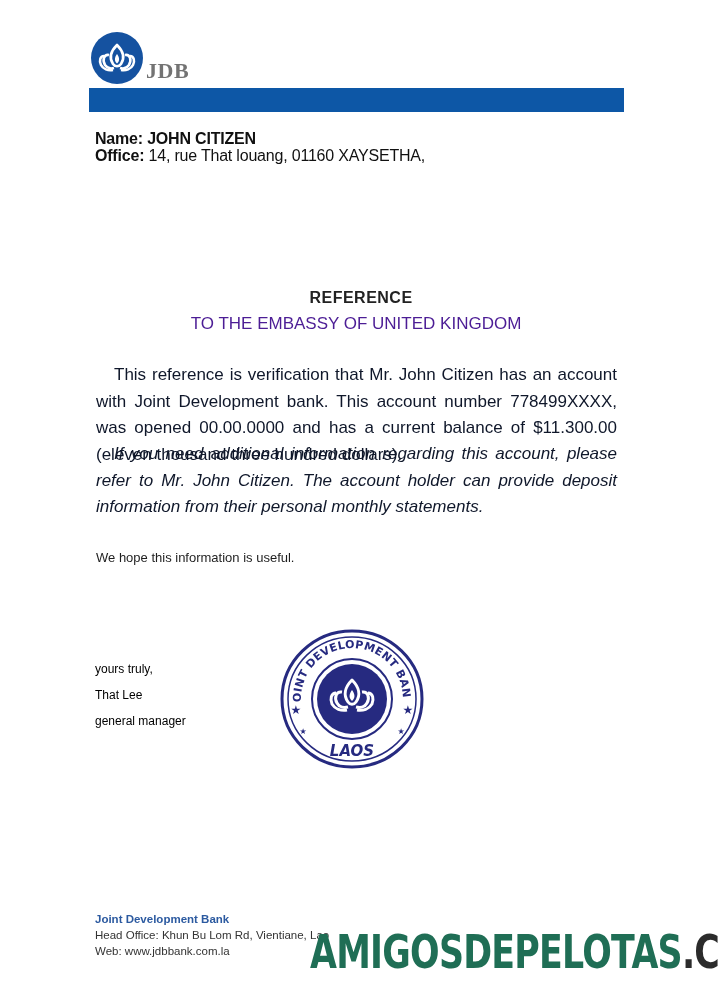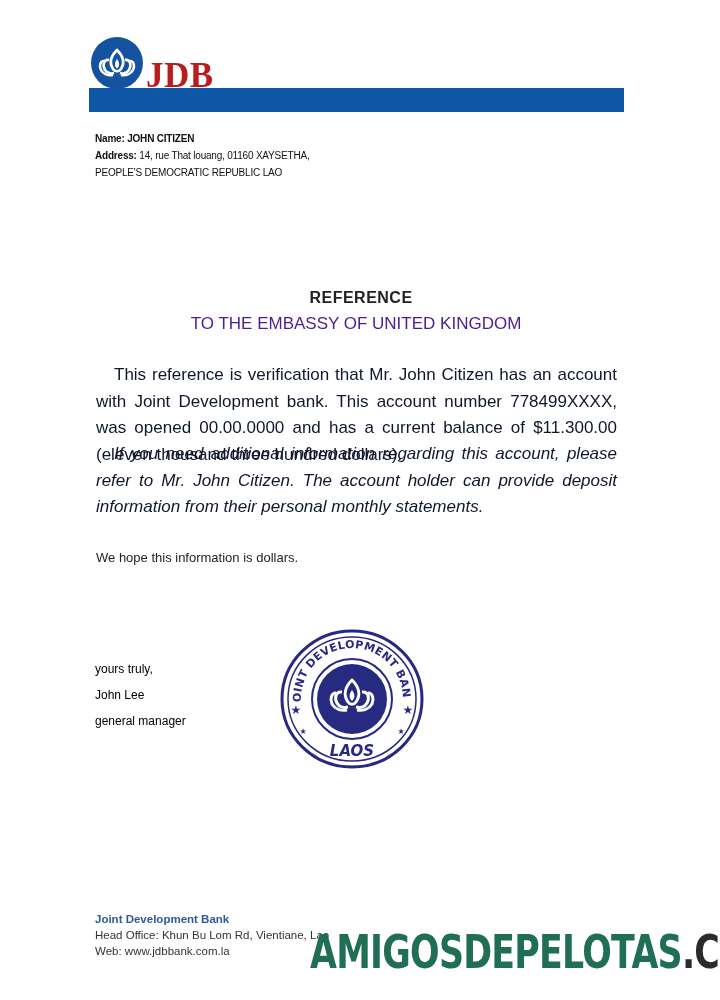--- a/index.html
+++ b/index.html
@@ -4,24 +4,24 @@
   <style>
     html, body { margin: 0; padding: 0; }
     body {
       width: 720px; height: 1000px; background: #ffffff; position: relative; overflow: hidden;
       font-family: "Liberation Sans", "DejaVu Sans", sans-serif; color: #1a1a1a;
     }
     .logo { position: absolute; left: 91px; top: 32px; display: flex; align-items: center; }
     .logo svg { display: block; }
     .logo-text {
       font-family: "Liberation Serif", "DejaVu Serif", serif; font-weight: bold;
-      color: #b91c1c; font-size: 35px; margin-left: 3px; letter-spacing: 0.5px; line-height: 1; margin-top: 26px;
+      color: #737373; font-size: 22px; margin-left: 3px; letter-spacing: 0.5px; line-height: 1; margin-top: 26px;
     }
     .blue-bar { position: absolute; left: 89px; top: 88px; width: 535px; height: 24px; background: #0d57a6; }
-    .addr { position: absolute; left: 95px; top: 130px; font-size: 10px; line-height: 17px; color: #111; letter-spacing: -0.2px; }
+    .addr { position: absolute; left: 95px; top: 130px; font-size: 16px; line-height: 17px; color: #111; letter-spacing: -0.2px; }
     .addr b { font-weight: bold; }
     .ref-title { position: absolute; left: 5px; width: 712px; top: 289px; text-align: center; font-weight: bold; font-size: 16px; color: #222; letter-spacing: 0.5px; }
     .ref-sub { position: absolute; left: 0; width: 712px; top: 314px; text-align: center; font-size: 17px; color: #4c1d95; }
     .body-text { position: absolute; left: 96px; width: 521px; font-size: 17px; line-height: 26.5px; color: #0f172a; text-align: justify; }
     .p1 { top: 362px; }
     .p2 { top: 441px; font-style: italic; }
     .body-text p { margin: 0; text-indent: 18px; text-align-last: left; }
     .hope { position: absolute; left: 96px; top: 550px; font-size: 13px; color: #1e1e1e; }
     .sign { position: absolute; left: 95px; top: 656px; font-size: 12px; line-height: 26px; color: #000000; }
     .stamp { position: absolute; left: 279px; top: 628px; }
@@ -54,40 +54,39 @@
 </div>
 
 <div class="blue-bar"></div>
 
 <div class="addr">
   <div>
     <b>Name:</b>
     <b>JOHN CITIZEN</b>
   </div>
   <div>
-    <b>Address:</b>
+    <b>Office:</b>
     <span>14, rue That louang, 01160 XAYSETHA,</span>
   </div>
-  <div>PEOPLE'S DEMOCRATIC REPUBLIC LAO</div>
 </div>
 
 <div class="ref-title">REFERENCE</div>
 <div class="ref-sub">TO THE EMBASSY OF UNITED KINGDOM</div>
 
 <div class="body-text p1">
   <p>This reference is verification that Mr. John Citizen has an account with Joint Development bank. This account number 778499XXXX, was opened 00.00.0000 and has a current balance of $11.300.00 (eleven thousand three hundred dollars).</p>
 </div>
 <div class="body-text p2">
   <p>If you need additional information regarding this account, please refer to Mr. John Citizen. The account holder can provide deposit information from their personal monthly statements.</p>
 </div>
-<div class="hope">We hope this information is dollars.</div>
+<div class="hope">We hope this information is useful.</div>
 
 <div class="sign">
   <div>yours truly,</div>
-  <div>John Lee</div>
+  <div>That Lee</div>
   <div>general manager</div>
 </div>
 
 <div class="stamp">
   <svg width="146" height="142" viewBox="0 0 146 142">
     <defs>
       <path id="arcTop" d="M 22 71 A 51 51 0 0 1 124 71"></path>
       <path id="arcBot" d="M 30 78 A 44 44 0 0 0 116 78"></path>
     </defs>
     <ellipse cx="73" cy="71" rx="70" ry="68" fill="none" stroke="#262a80" stroke-width="3"></ellipse>

